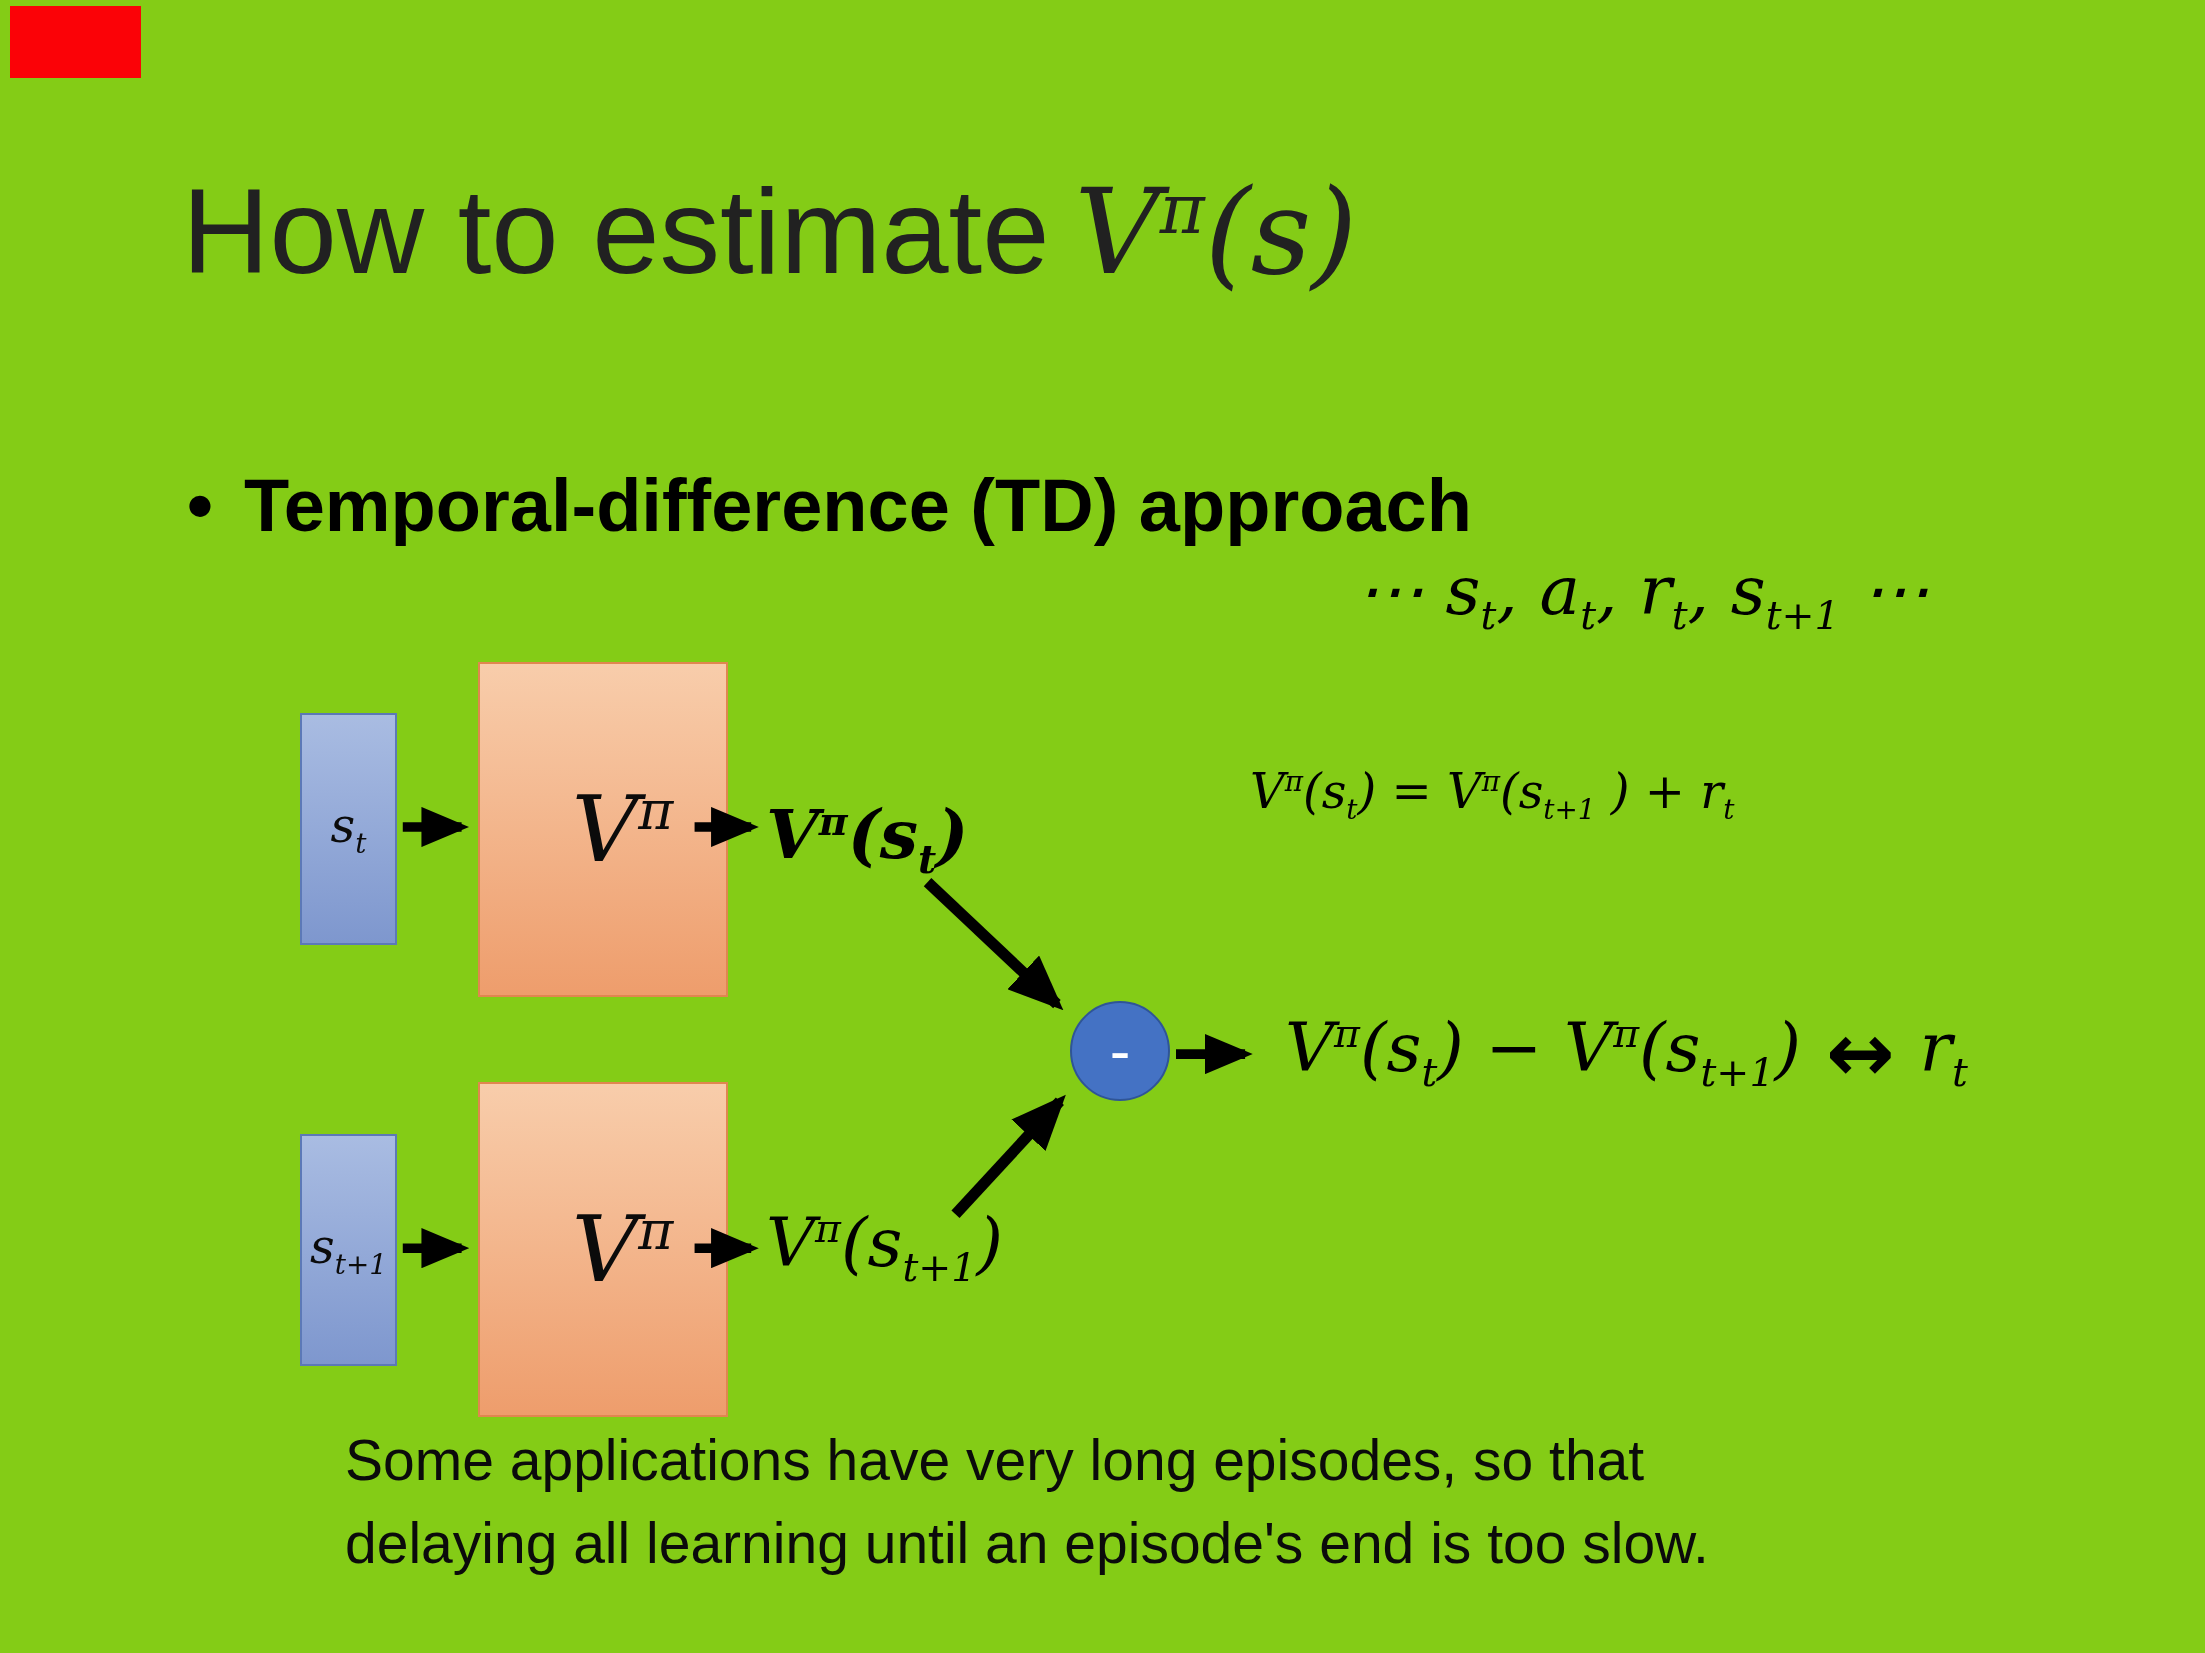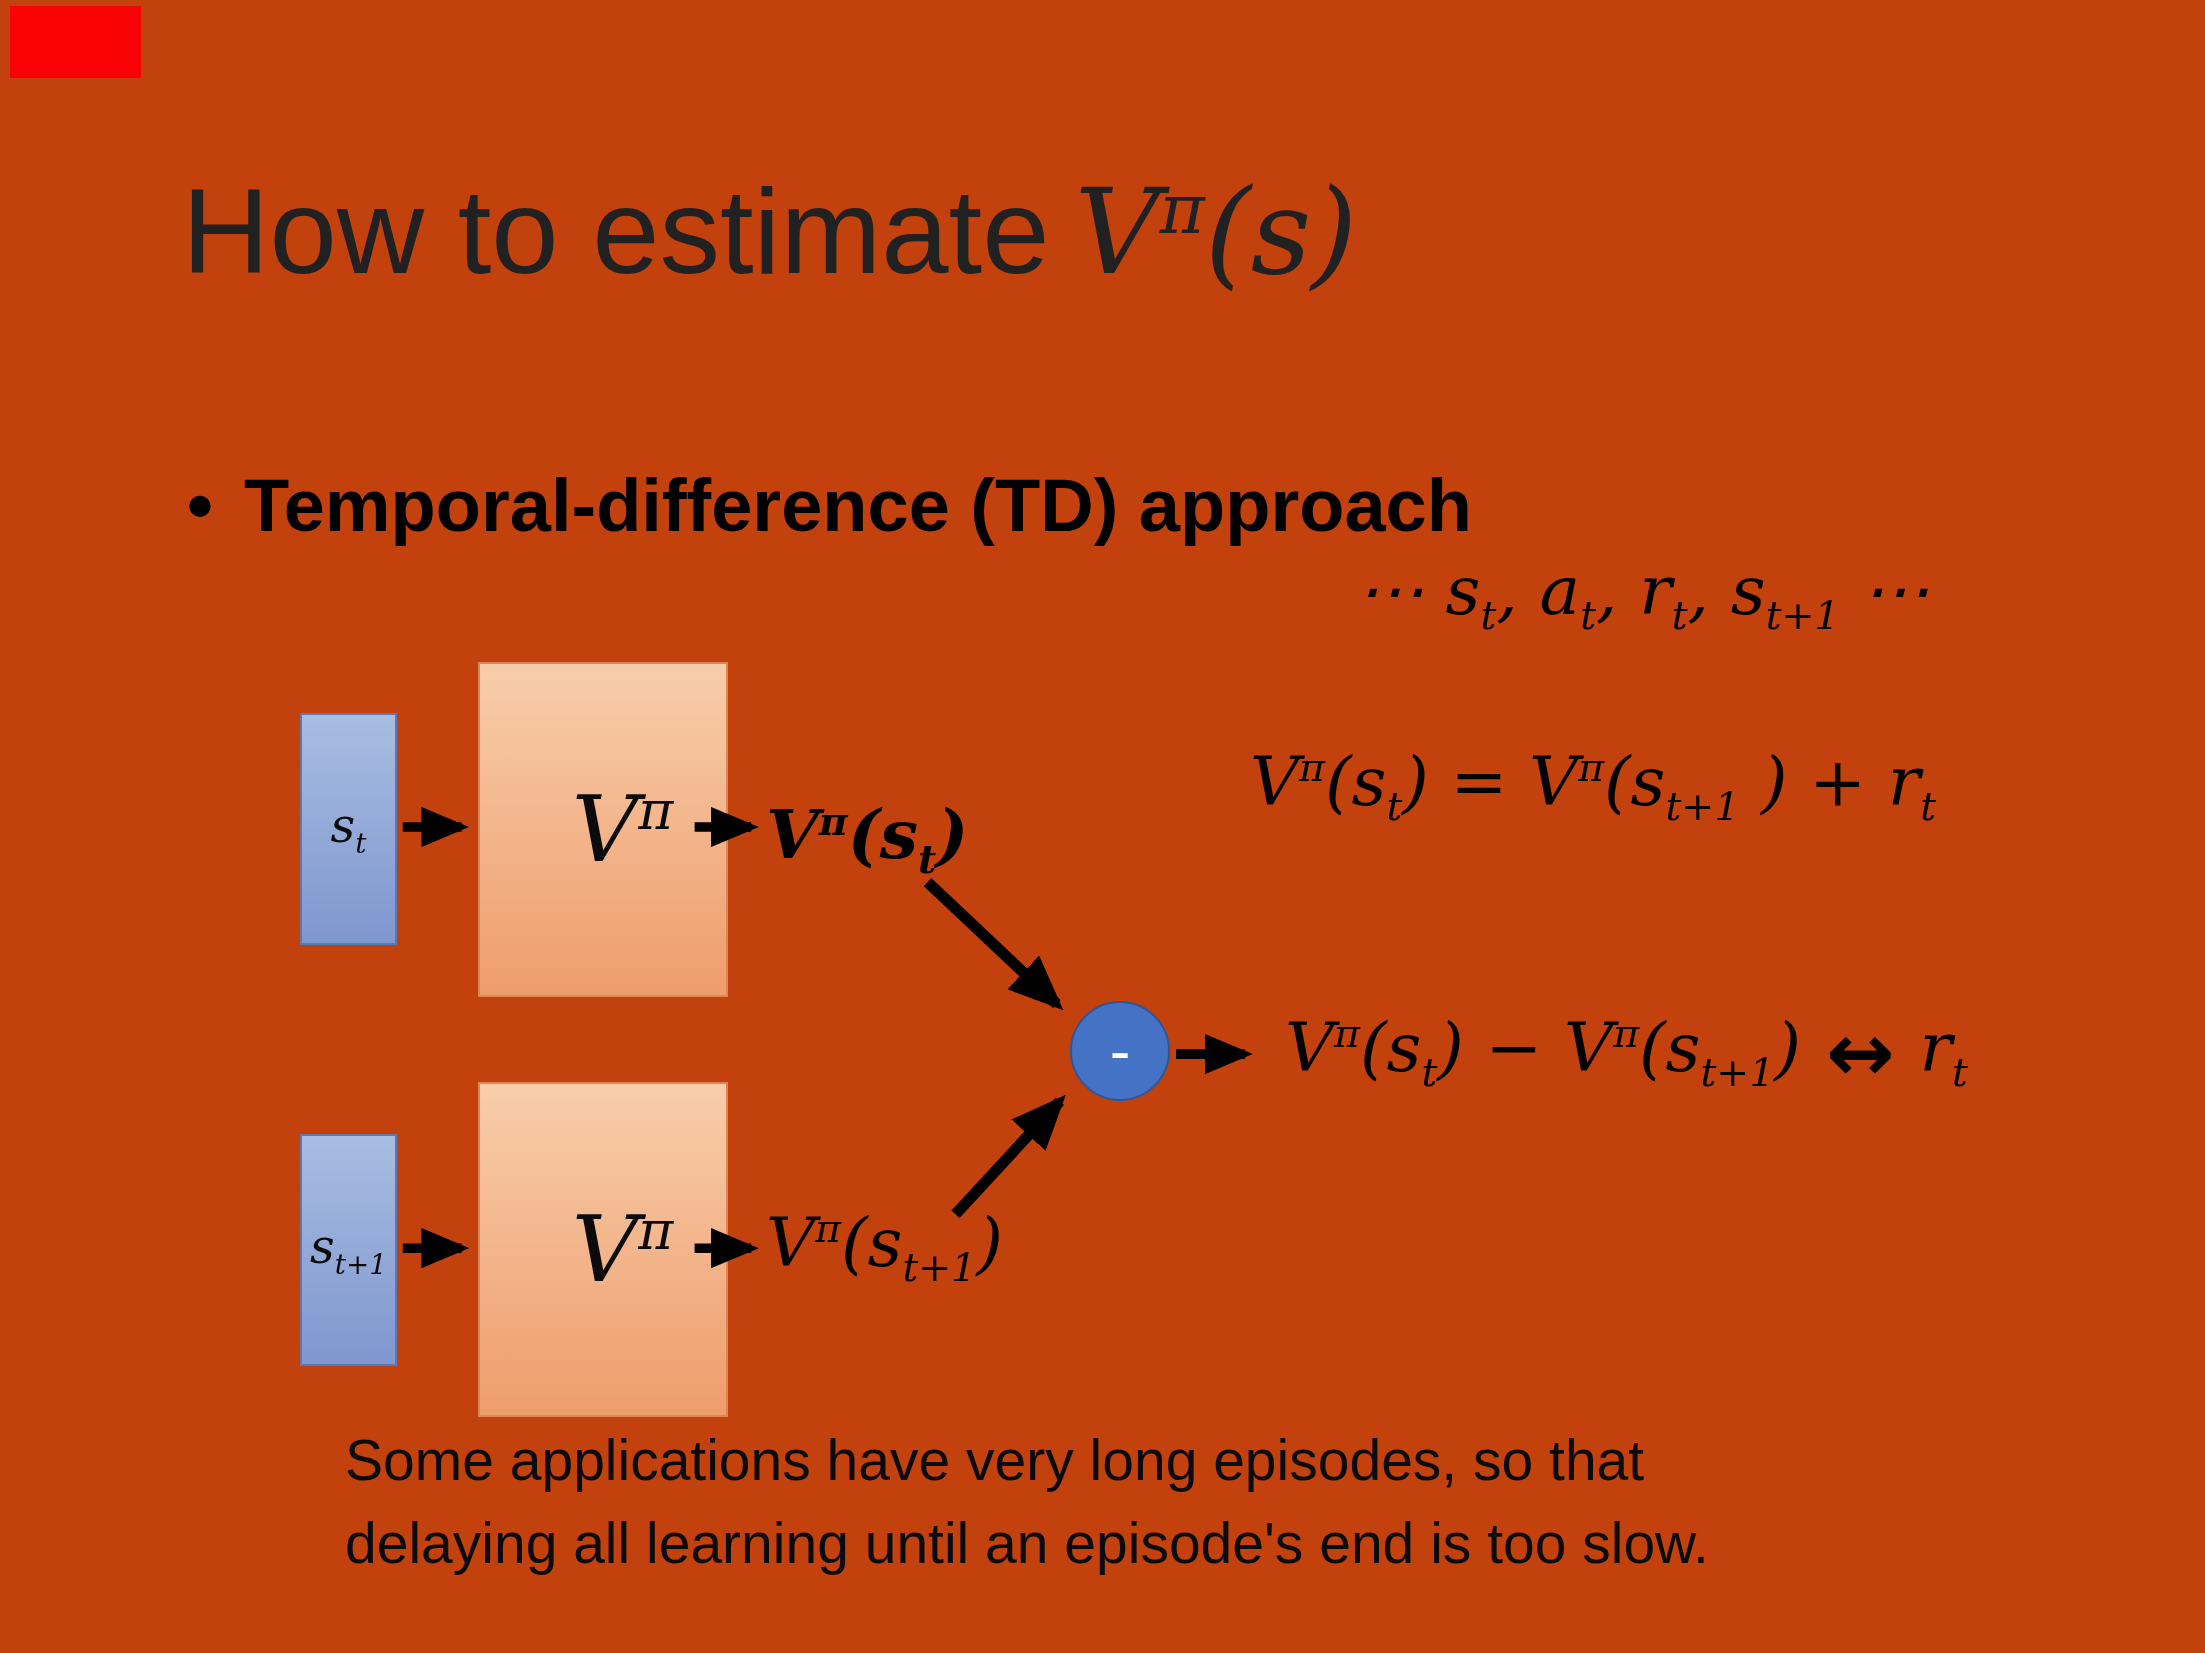--- a/index.html
+++ b/index.html
@@ -1,19 +1,19 @@
 <!DOCTYPE html>
 <html style="--red-marker: #fb0207; --state-box-top: #a9bce2; --state-box-bottom: #7e97ce; --state-box-border: #5c79b7; --value-box-top: #f8cdab; --value-box-bottom: #ee9d6c; --value-box-border: #e08650; --minus-node-fill: #4472c4; --minus-node-border: #2f5597; --arrow: #000000; --text: #1a1a1a;font-size:11.8px"><head>
 <meta charset="utf-8">
 <style>
   html,body{margin:0;padding:0;background:#ffffff;}
   .slide{
     position:relative;
     width:2205px;height:1654px;
-    background:#c2410c;
+    background:#84cc16;
     font-family:"Liberation Sans",sans-serif;
     color:var(--text,#1a1a1a);
     overflow:hidden;
   }
   .abs{position:absolute;}
   .math{font-family:"DejaVu Serif",serif;font-style:italic;white-space:nowrap;line-height:1;}
   .math sup{font-size:58%;}
   .math sub{font-size:58%;}
 
   .red-marker{left:10.3px;top:5.9px;width:131px;height:72px;background:var(--red-marker,#fb0207);}
@@ -26,21 +26,21 @@
   }
   .title .math{font-size:118px;}
 
   .bullet{
     left:187px;top:463px;
     font-size:74px;font-weight:700;color:#000;
     display:flex;align-items:baseline;gap:31px;white-space:nowrap;
   }
 
   .trajectory{left:1356px;top:557px;font-size:68px;color:#000;}
-  .td-equation{left:1250px;top:748px;font-size:68px;color:#000;}
+  .td-equation{left:1250px;top:767px;font-size:48px;color:#000;}
 
   .state-box{
     left:300px;width:93px;height:228px;
     background:linear-gradient(180deg,var(--state-box-top,#a9bce2),var(--state-box-bottom,#7e97ce));
     border:2.2px solid var(--state-box-border,#5c79b7);
     display:flex;align-items:center;justify-content:center;
   }
   .state-box.row-top{top:713px;}
   .state-box.row-bottom{top:1134px;}
   .state-box .math{font-size:48px;color:#0b0b0b;}

